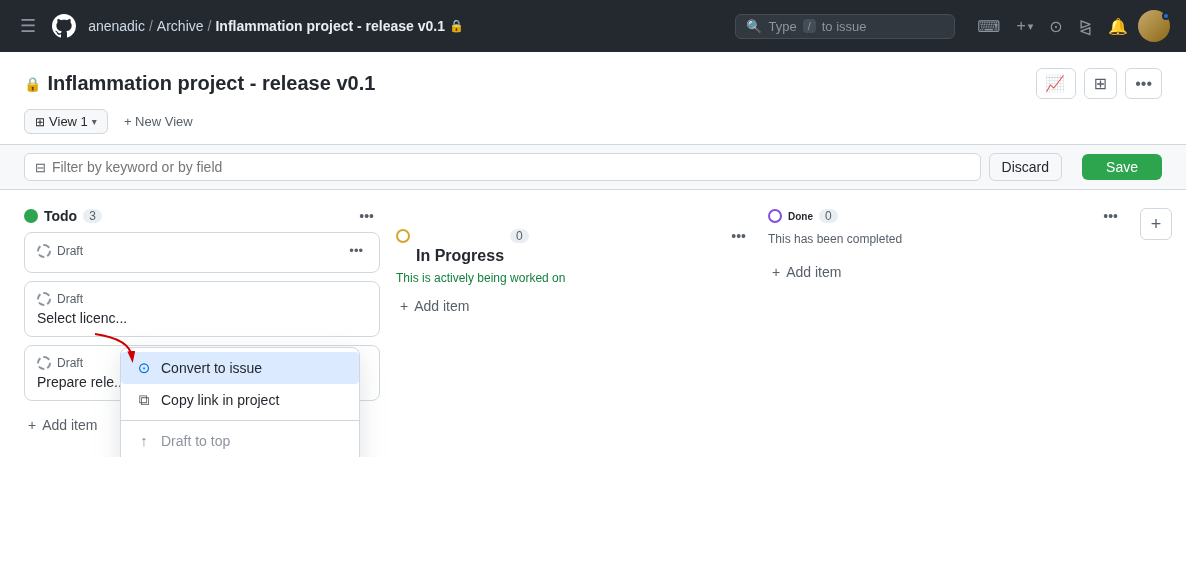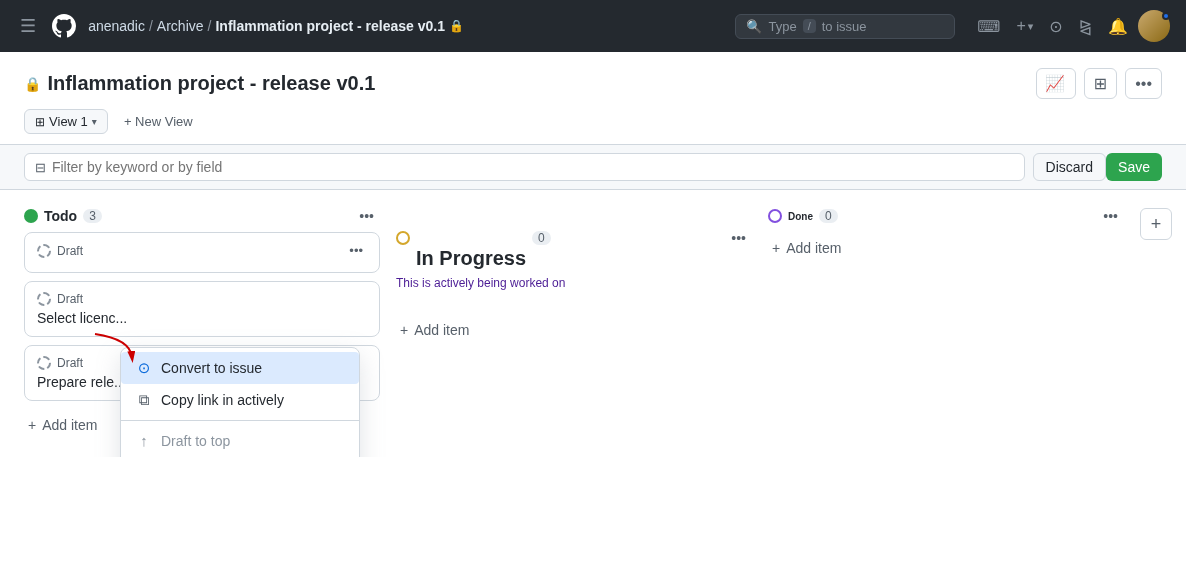--- a/index.html
+++ b/index.html
@@ -65,23 +65,23 @@
       <span style="font-size:10px;color:#57606a;">▾</span>
     </button>
     <button style="display:flex;align-items:center;gap:4px;border:none;background:none;cursor:pointer;font-size:13px;color:#57606a;padding:4px 8px;border-radius:6px;">+ New View</button>
   </div>
 
   <div style="display:flex;align-items:center;padding:8px 24px;gap:8px;background:#f6f8fa;border-bottom:1px solid #d0d7de;">
     <div style="flex:1;display:flex;align-items:center;gap:6px;border:1px solid #d0d7de;border-radius:6px;background:#fff;padding:5px 10px;">
       <span style="color:#57606a;font-size:13px;">⊟</span>
       <input type="text" style="border: none; outline: none; font-size: 14px; color: rgb(36, 41, 47); flex: 1 1 0%; background: transparent;" placeholder="Filter by keyword or by field">
     </div>
-    <div style="display:flex;gap:0;">
+    <div style="display:flex;gap:20px;align-items:center;">
       <button style="border:1px solid #d0d7de;background:#f6f8fa;border-radius:6px;padding:5px 12px;cursor:pointer;font-size:14px;color:#24292f;">Discard</button>
-      <button style="background:#2da44e;color:#fff;border:none;border-radius:6px;padding:5px 12px;cursor:pointer;font-size:14px;font-weight:500;">Save</button>
+      <button style="background:#2da44e;color:#fff;border:none;border-radius:6px;padding:5px 24px;cursor:pointer;font-size:14px;font-weight:500;">Save</button>
     </div>
   </div>
 
   <div style="display:flex;padding:16px 24px;overflow-x:auto;gap:0;">
 
     <div style="width:356px;min-width:356px;margin-right:16px;">
       <div style="display:flex;align-items:center;gap:6px;margin-bottom:6px;">
         <div style="width:14px;height:14px;border-radius:50%;background:#2da44e;"></div>
         <span style="font-weight:600;font-size:14px;">Todo</span>
         <span style="background:#eaeef2;border-radius:10px;padding:0 6px;font-size:12px;color:#57606a;font-weight:500;">3</span>
@@ -114,38 +114,39 @@
 
       <button style="display:flex;align-items:center;gap:6px;background:none;border:none;cursor:pointer;color:#57606a;font-size:14px;padding:8px 4px;border-radius:6px;">
         <span>+</span>
         <span>Add item</span>
       </button>
     </div>
 
     <div style="width:356px;min-width:356px;margin-right:16px;">
       <div style="display:flex;align-items:center;gap:6px;margin-bottom:6px;">
         <div style="width:14px;height:14px;border-radius:50%;border:2px solid #d4a72c;background:transparent;"></div>
-        <span style="font-weight:600;font-size:20px;margin-top:41px;">In Progress</span>
+        <span style="font-weight:600;font-size:16px;margin-top:41px;">In Progress</span>
         <span style="background:#eaeef2;border-radius:10px;padding:0 6px;font-size:12px;color:#57606a;font-weight:500;">0</span>
         <button style="margin-left:auto;background:none;border:none;cursor:pointer;color:#57606a;font-size:14px;padding:2px 6px;border-radius:4px;">•••</button>
       </div>
-      <p style="font-size:12px;color:#4c1d95;margin-bottom:24px;">This is actively being worked on</p>
+      <p style="font-size:12px;color:#15803d;margin-bottom:5px;">This is actively being worked on</p>
       <button style="display:flex;align-items:center;gap:6px;background:none;border:none;cursor:pointer;color:#57606a;font-size:14px;padding:8px 4px;border-radius:6px;margin-top:auto;">
         <span>+</span>
         <span>Add item</span>
       </button>
     </div>
 
     <div style="width:356px;min-width:356px;margin-right:16px;">
       <div style="display:flex;align-items:center;gap:6px;margin-bottom:6px;">
         <div style="width:14px;height:14px;border-radius:50%;border:2px solid #8250df;background:transparent;"></div>
         <span style="font-weight:600;font-size:10px;">Done</span>
         <span style="background:#eaeef2;border-radius:10px;padding:0 6px;font-size:12px;color:#57606a;font-weight:500;">0</span>
         <button style="margin-left:auto;background:none;border:none;cursor:pointer;color:#57606a;font-size:14px;padding:2px 6px;border-radius:4px;">•••</button>
       </div>
+      <p style="font-size:12px;color:#57606a;margin-bottom:10px;">This has been completed</p>
       <button style="display:flex;align-items:center;gap:6px;background:none;border:none;cursor:pointer;color:#57606a;font-size:14px;padding:8px 4px;border-radius:6px;">
         <span>+</span>
         <span>Add item</span>
       </button>
     </div>
 
     <div style="width:40px;min-width:40px;display:flex;align-items:flex-start;padding-top:2px;">
       <button style="background:none;border:1px solid #d0d7de;border-radius:6px;width:32px;height:32px;cursor:pointer;font-size:18px;color:#57606a;display:flex;align-items:center;justify-content:center;">+</button>
     </div>
   </div>
@@ -161,21 +162,21 @@
 
   <div style="position:absolute;top:295px;left:120px;background:#fff;border:1px solid #d0d7de;border-radius:8px;box-shadow:0 8px 24px rgba(140,149,159,0.25);width:240px;z-index:200;padding:4px 0;">
 
     <div style="display:flex;align-items:center;gap:8px;padding:7px 14px;cursor:pointer;font-size:14px;color:#24292f;background:#dbeafe;border-radius:4px;">
       <span style="font-size:15px;color:#0969da;width:18px;text-align:center;">⊙</span>
       <span>Convert to issue</span>
     </div>
 
     <div style="display:flex;align-items:center;gap:8px;padding:7px 14px;cursor:pointer;font-size:14px;color:#24292f;">
       <span style="font-size:15px;color:#57606a;width:18px;text-align:center;">⧉</span>
-      <span>Copy link in actively</span>
+      <span>Copy link in project</span>
     </div>
 
     <div style="height:1px;background:#d0d7de;margin:4px 0;"></div>
 
     <div style="display:flex;align-items:center;gap:8px;padding:7px 14px;cursor:not-allowed;font-size:14px;color:#8c959f;">
       <span style="font-size:15px;color:#8c959f;width:18px;text-align:center;">↑</span>
       <span>Draft to top</span>
     </div>
 
     <div style="display:flex;align-items:center;gap:8px;padding:7px 14px;cursor:pointer;font-size:14px;color:#24292f;">

